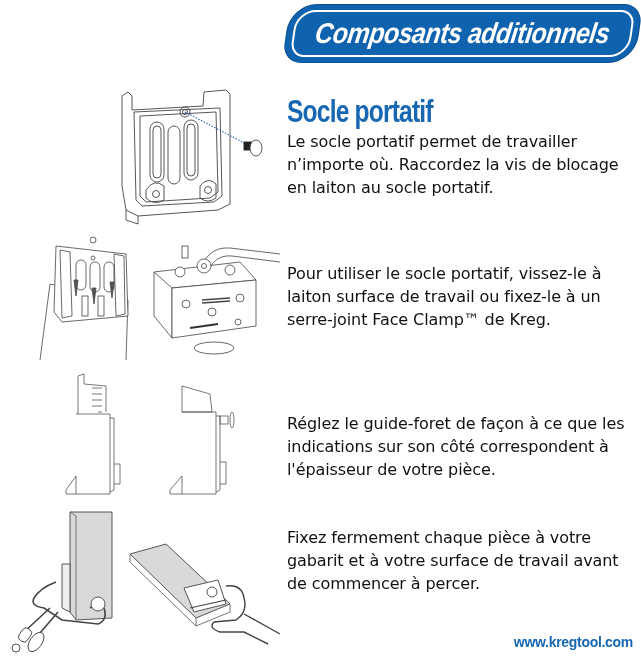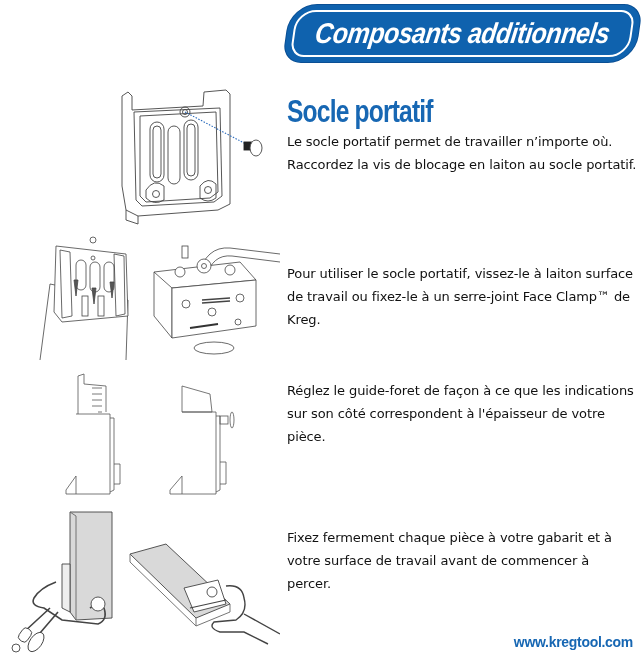--- a/index.html
+++ b/index.html
@@ -26,26 +26,26 @@
 
     .section-title {
       position: absolute; left: 287px; top: 94px;
       font-family: "Liberation Sans", sans-serif; font-weight: bold;
       font-size: 30px; color: #1767b3; letter-spacing: -1px;
       transform: scaleX(0.82) scaleY(1.05); transform-origin: left top;
     }
 
     .para {
       position: absolute; left: 287px; width: 350px;
-      font-family: "DejaVu Sans", sans-serif; font-size: 13px;
+      font-family: "DejaVu Sans", sans-serif; font-size: 16px;
       line-height: 23px; color: #111111; letter-spacing: -0.1px;
     }
     .p1 { top: 130px; }
     .p2 { top: 262px; }
-    .p3 { top: 379px; }
+    .p3 { top: 412px; }
     .p4 { top: 517px; margin-top: 9px; }
 
     .footer-url {
       position: absolute; right: 8px; top: 633px;
       font-family: "Liberation Sans", sans-serif; font-weight: bold;
       font-size: 14px; color: #1767b3; letter-spacing: -0.3px;
       transform: scaleY(1.1);
     }
 
     .illus { position: absolute; }

